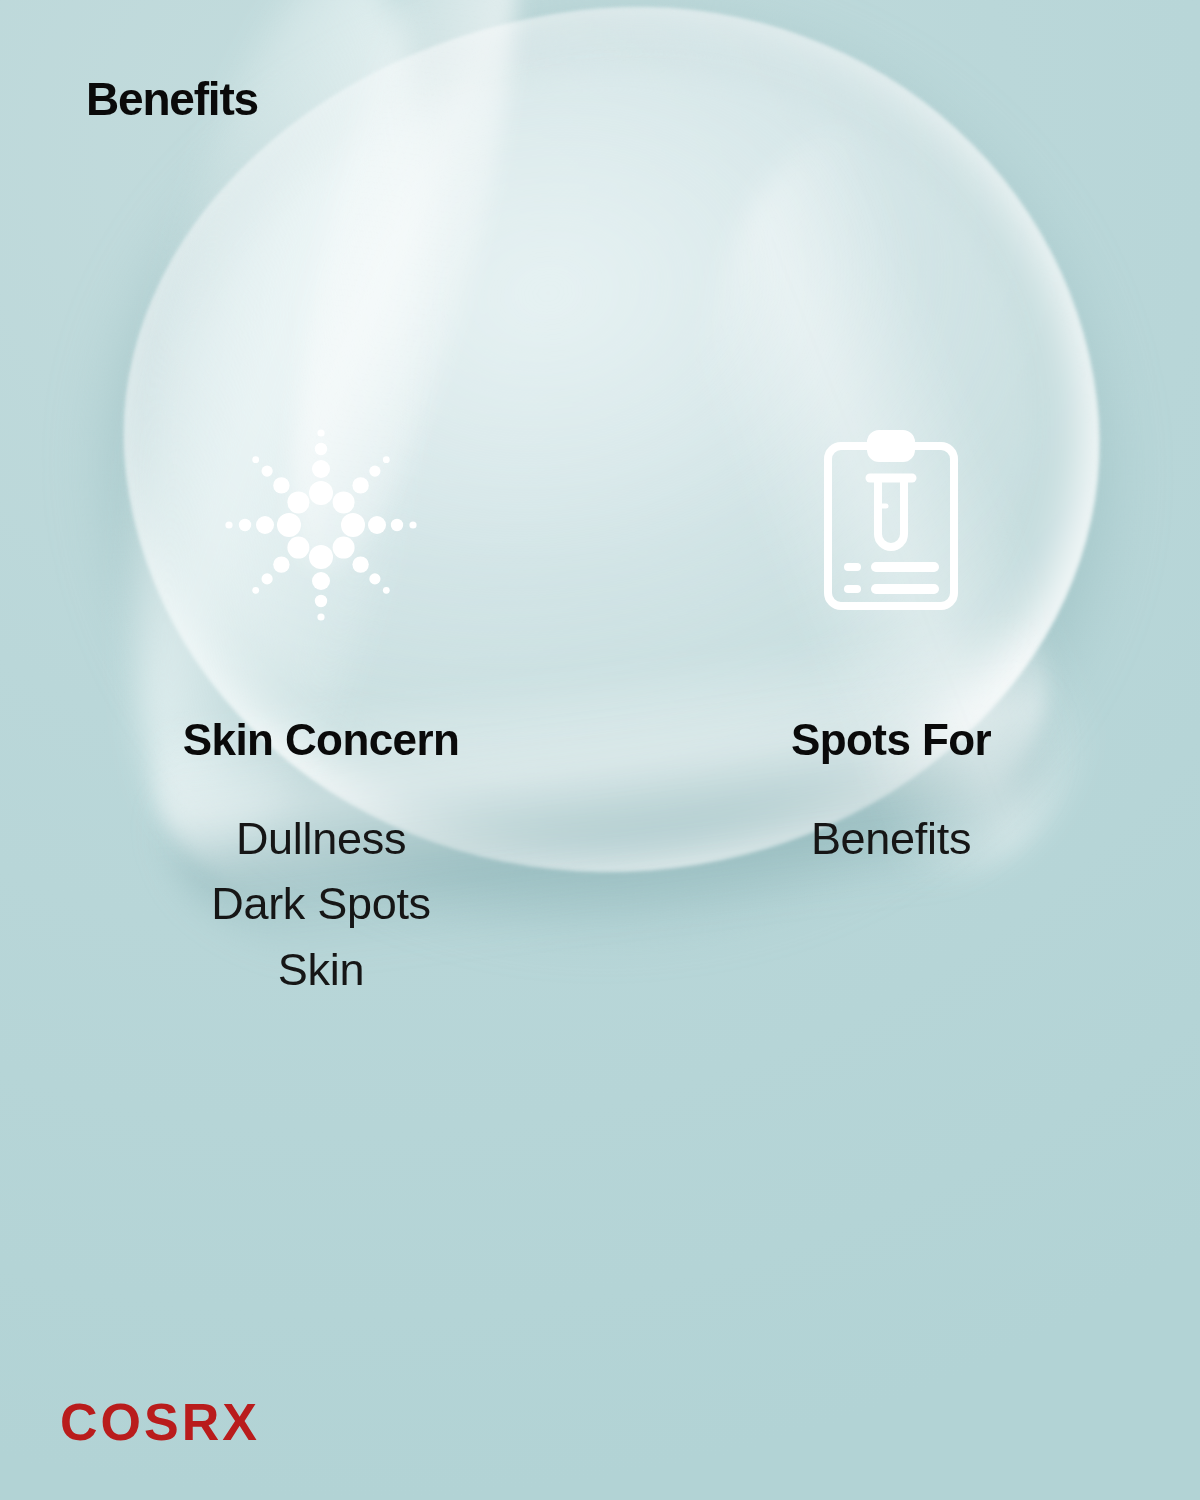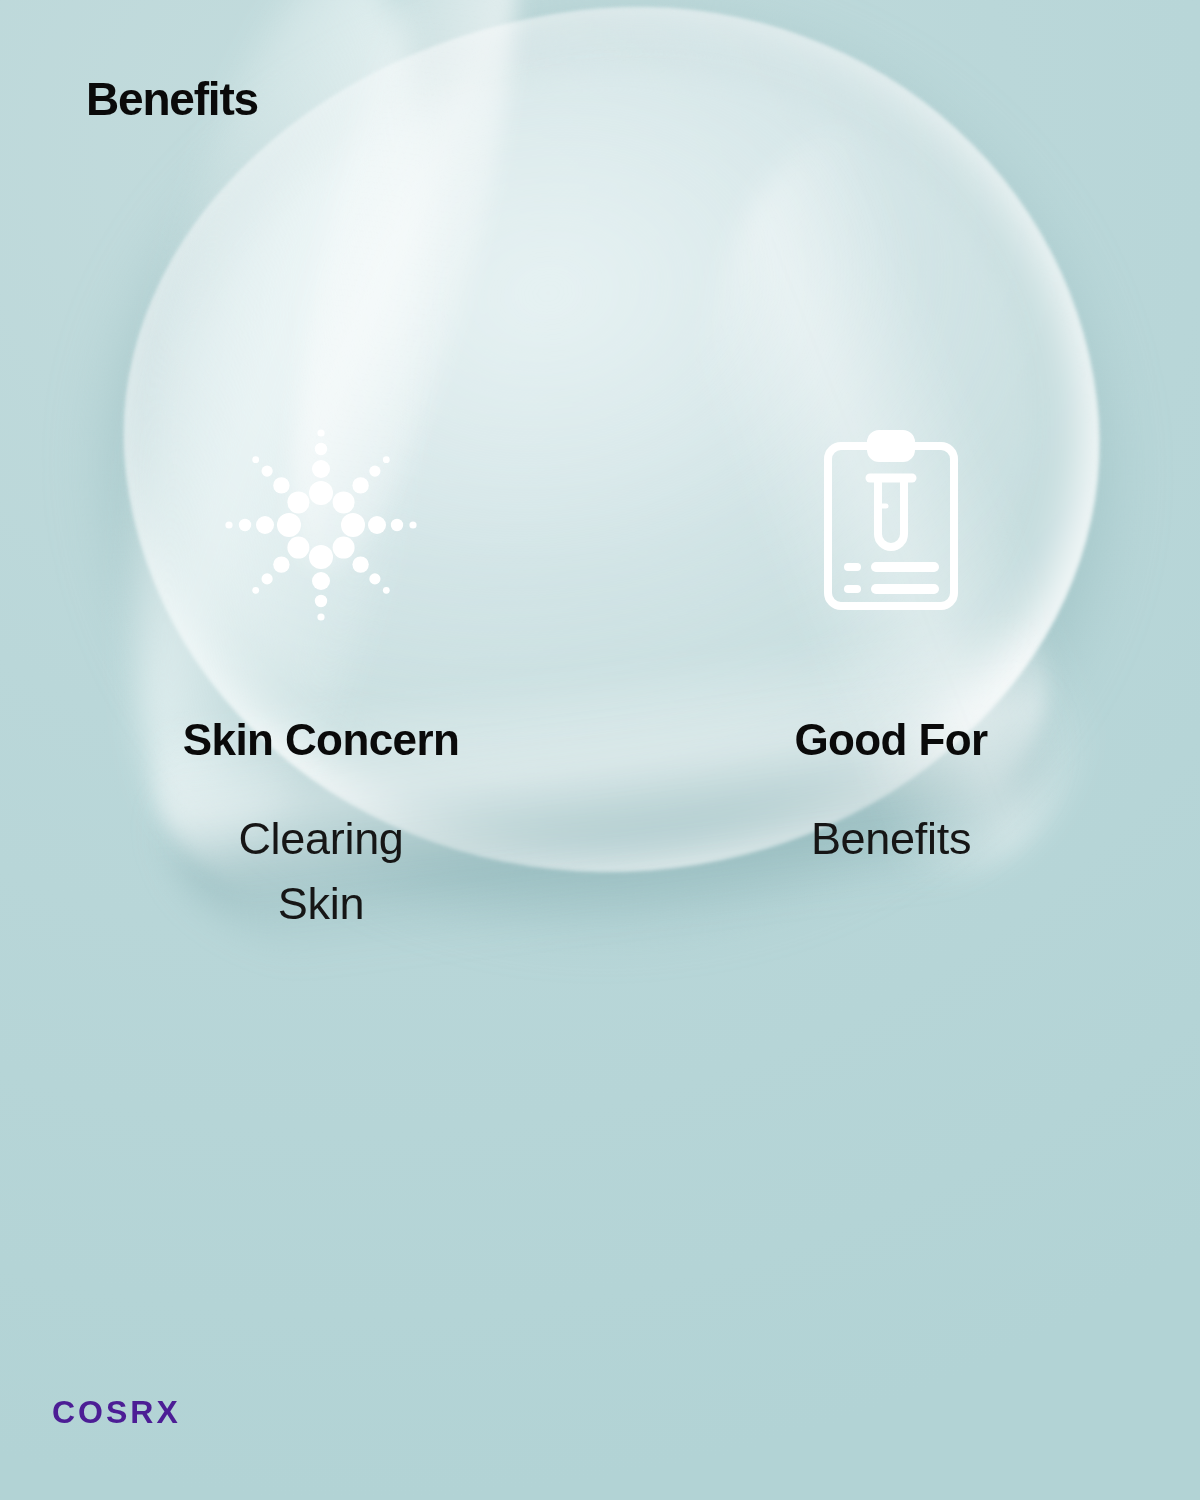--- a/index.html
+++ b/index.html
@@ -197,26 +197,26 @@
     font-size: 45px;
     font-weight: 300;
     color: #161616;
     line-height: 1.45;
     letter-spacing: -0.3px;
     white-space: nowrap;
   }
 
   .brand-logo {
     position: absolute;
-    left: 52px;
+    left: 60px;
     top: 1396px;
-    font-size: 32px;
+    font-size: 52px;
     font-weight: 700;
     letter-spacing: 3px;
-    color: #4c1d95;
+    color: #b91c1c;
     line-height: 1;
   }
 
   svg { display: block; overflow: visible; }
 </style>
 </head>
 <body>
 
 <div id="canvas">
 
@@ -282,21 +282,22 @@
                 <circle cx="139.6" cy="139.6" r="8.2"></circle>
               <circle cx="153.9" cy="153.9" r="5.6"></circle>
                 <circle cx="165.3" cy="165.3" r="3.4"></circle>
             </g>
           </svg>
         </div>
 
         <div class="col-heading">Skin Concern</div>
 
         <div class="col-list">
-          <div class="col-list-item">Clearing</div>
+          <div class="col-list-item">Dullness</div>
+          <div class="col-list-item">Dark Spots</div>
           <div class="col-list-item">Skin</div>
         </div>
       </div>
 
       <div class="col right">
 
         <div class="icon-wrap">
           <svg width="150" height="190" viewBox="0 0 150 190" aria-hidden="true">
             <g fill="none" stroke="#ffffff" stroke-width="8" stroke-linecap="round" stroke-linejoin="round">
 
@@ -313,21 +314,21 @@
             <g fill="#ffffff">
 
               <rect x="28" y="133" width="17" height="8" rx="4"></rect>
               <rect x="55" y="132" width="68" height="10" rx="5"></rect>
               <rect x="28" y="155" width="17" height="8" rx="4"></rect>
               <rect x="55" y="154" width="68" height="10" rx="5"></rect>
             </g>
           </svg>
         </div>
 
-        <div class="col-heading">Good For</div>
+        <div class="col-heading">Spots For</div>
 
         <div class="col-list">
           <div class="col-list-item">Benefits</div>
         </div>
       </div>
 
     </div>
 
     <div class="brand-logo">COSRX</div>
 

